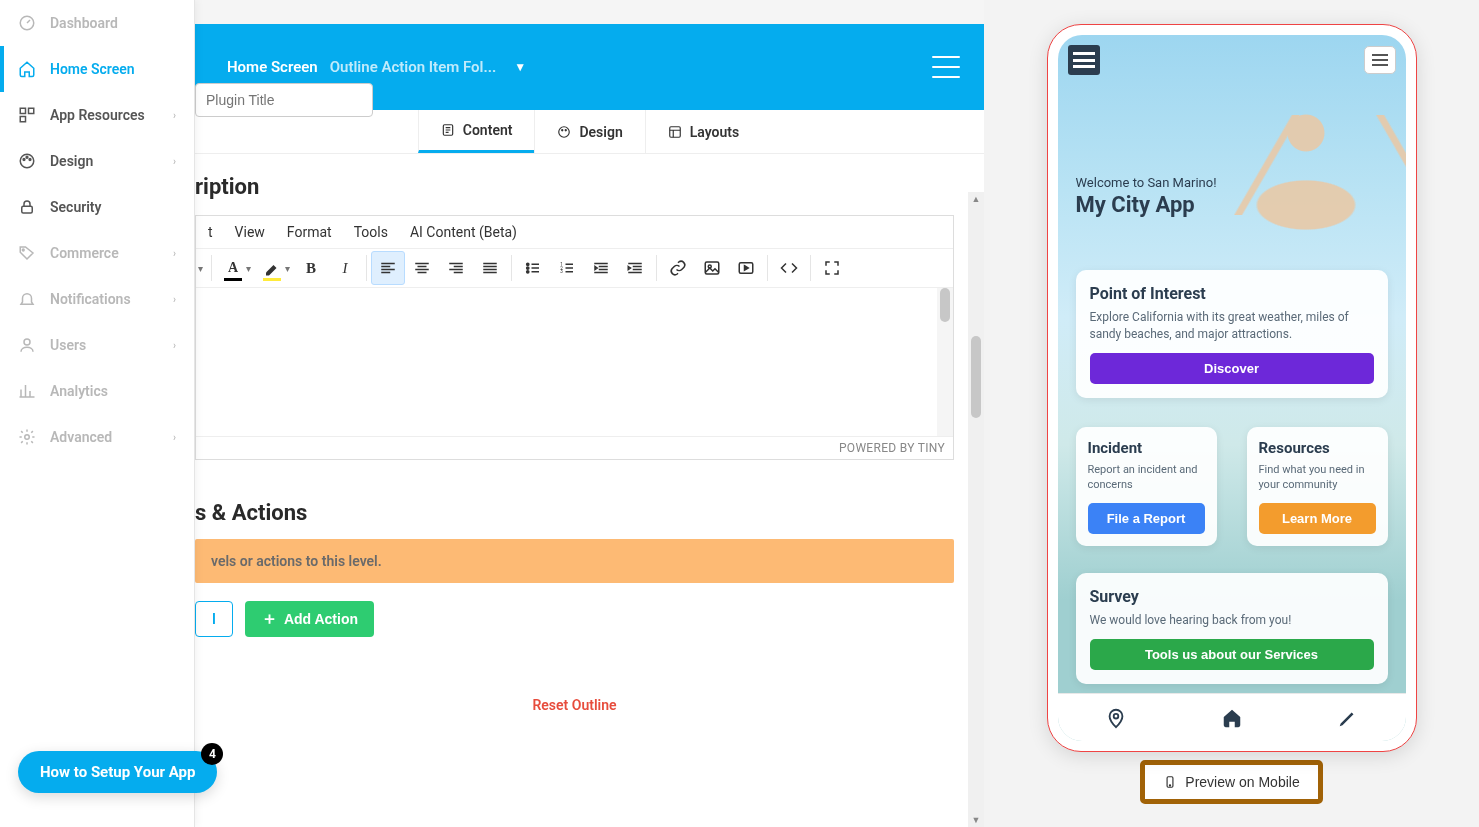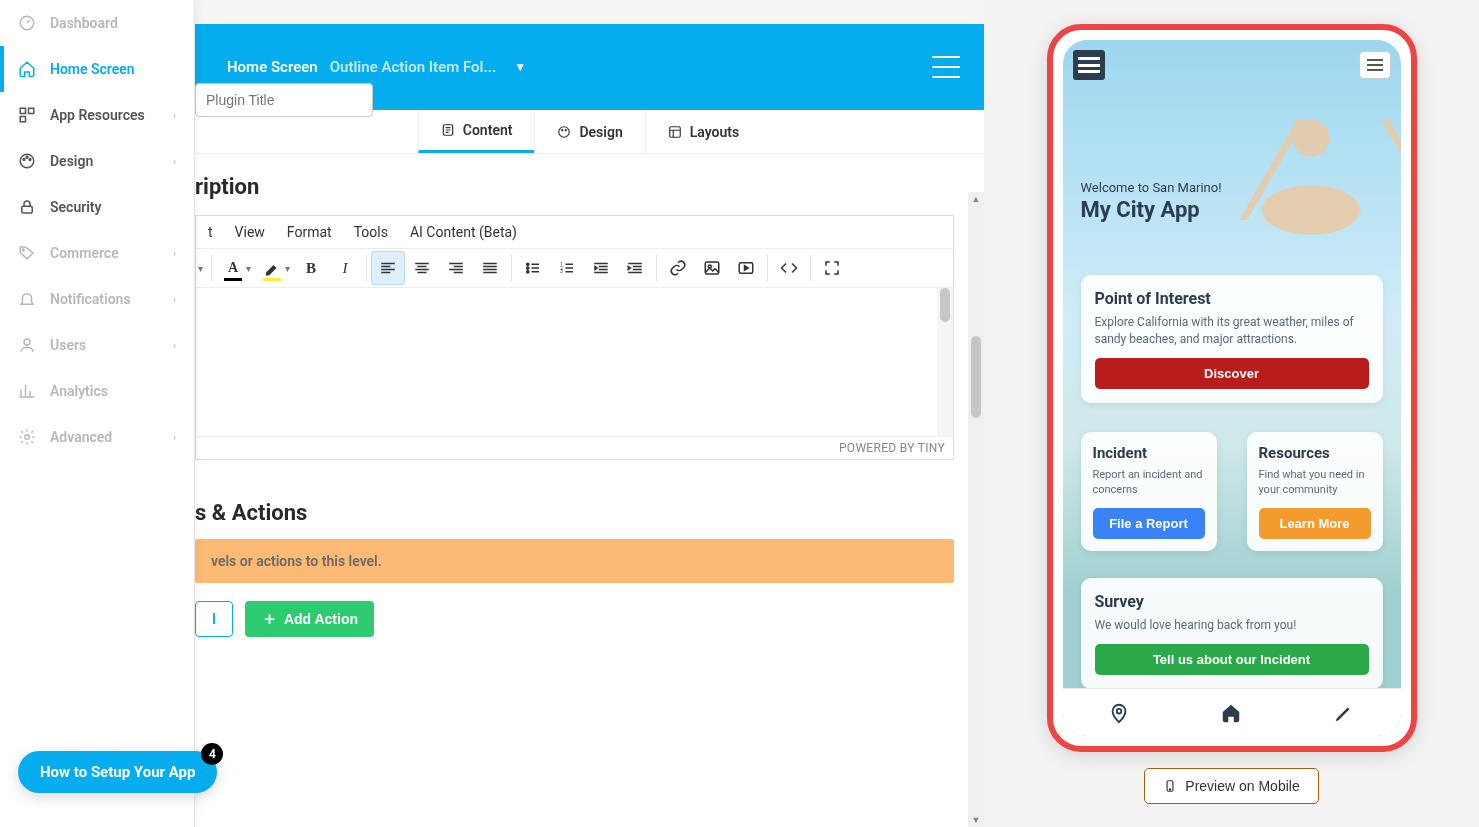--- a/index.html
+++ b/index.html
@@ -63,21 +63,21 @@
 .levels-h { font-size: 22px; font-weight: 700; color: #2a2a2a; margin-bottom: 14px; }
 .levels-bar { background: #fdba74; padding: 14px 16px; color: #6a6a6a; font-weight: 600; border-radius: 2px; }
 .levels-btns { margin-top: 18px; display: flex; gap: 12px; }
 .btn { padding: 9px 16px; border-radius: 4px; cursor: pointer; font-weight: 600; font-size: 14px; display: inline-flex; align-items: center; gap: 6px; border: none; }
 .btn-outline { background: #fff; border: 1px solid #05acee; color: #05acee; }
 .btn-green { background: #2ecc71; color: #fff; }
 .reset-link { text-align: center; color: #e74c3c; font-weight: 600; margin-top: 60px; cursor: pointer; }
 
 
 .preview-area { position: absolute; right: 0; top: 0; width: 495px; height: 827px; background: #f3f3f3; display: flex; flex-direction: column; align-items: center; padding-top: 24px; }
-.phone { width: 370px; height: 728px; background: #fff; border: 6px solid #ef4444; border-radius: 34px; box-shadow: 0 4px 20px rgba(0,0,0,.12); overflow: hidden; position: relative; text-decoration: underline; }
+.phone { width: 370px; height: 728px; background: #fff; border: 1px solid #ef4444; border-radius: 34px; box-shadow: 0 4px 20px rgba(0,0,0,.12); overflow: hidden; position: relative; text-decoration: underline; }
 .phone-inner { position: absolute; inset: 10px; border-radius: 24px; overflow: hidden; }
 .hero { position: absolute; inset: 0; background: linear-gradient(180deg, #9dd6f0 0, #b9e3f4 22%, #d0ecf8 40%, #cfe9e9 58%, #9fcfd0 80%); }
 .hero::after { content: ""; position: absolute; inset: 0; background:
   radial-gradient(45px 45px at 248px 98px, #e8c9a8 40%, transparent 42%), 
   radial-gradient(120px 60px at 248px 170px, #e8c9a8 40%, transparent 42%), 
   linear-gradient(-60deg, transparent 48%, #e8c9a8 49%, #e8c9a8 52%, transparent 53%) 140px 80px / 140px 100px no-repeat, 
   linear-gradient(60deg, transparent 48%, #e8c9a8 49%, #e8c9a8 52%, transparent 53%) 280px 80px / 140px 100px no-repeat; 
   opacity: .9;
 }
 .phone-top { position: absolute; top: 8px; left: 10px; right: 10px; height: 34px; display: flex; align-items: center; justify-content: space-between; z-index: 3; }
@@ -86,34 +86,34 @@
 .phone-ham { width: 32px; height: 28px; background: #fff; border: 1px solid #ccc; border-radius: 5px; display: flex; flex-direction: column; justify-content: center; gap: 3px; align-items: center; }
 .phone-ham span { width: 16px; height: 2px; background: #555; }
 .hero-text { position: absolute; top: 140px; left: 18px; z-index: 3; color: #2b3d4f; }
 .hero-text .welcome { font-size: 13px; }
 .hero-text .title { font-size: 22px; font-weight: 700; margin-top: 2px; }
 
 .card { position: absolute; left: 18px; right: 18px; background: rgba(255,255,255,.92); border-radius: 10px; padding: 14px; z-index: 3; box-shadow: 0 2px 8px rgba(0,0,0,.08); }
 .card h4 { font-size: 16px; font-weight: 700; color: #2b3d4f; margin-bottom: 6px; }
 .card p { font-size: 12px; color: #5a6a78; margin-bottom: 10px; line-height: 1.4; }
 .cbtn { width: 100%; padding: 8px; border-radius: 5px; border: none; color: #fff; font-weight: 700; font-size: 13px; cursor: pointer; }
-.cbtn.blue { background: #b91c1c; }
+.cbtn.blue { background: #6d28d9; }
 .cbtn.red { background: #3b82f6; }
 .cbtn.orange { background: #f39c2d; }
 .cbtn.green { background: #2ba84a; }
 .card-poi { top: 235px; }
 .card-row { position: absolute; top: 392px; left: 18px; right: 18px; display: flex; gap: 30px; z-index: 3; }
 .card-half { background: rgba(255,255,255,.92); border-radius: 10px; padding: 12px; flex: 1; box-shadow: 0 2px 8px rgba(0,0,0,.08); }
 .card-half h4 { font-size: 15px; font-weight: 700; color: #2b3d4f; margin-bottom: 6px; }
 .card-half p { font-size: 11px; color: #5a6a78; margin-bottom: 10px; line-height: 1.35; }
 .card-survey { top: 538px; }
 .phone-nav { position: absolute; bottom: 0; left: 0; right: 0; height: 48px; background: #fff; display: flex; justify-content: space-around; align-items: center; border-top: 1px solid #e8e8e8; z-index: 3; }
 .phone-nav .nicn { width: 22px; height: 22px; }
 
-.preview-btn { margin-top: 16px; background: #fff; border: 1px solid #a16207; border-radius: 5px; padding: 9px 18px; color: #333; font-size: 14px; font-weight: 500; display: flex; align-items: center; gap: 8px; cursor: pointer; }
+.preview-btn { margin-top: 8px; background: #fff; border: 5px solid #a16207; border-radius: 5px; padding: 9px 18px; color: #333; font-size: 14px; font-weight: 500; display: flex; align-items: center; gap: 8px; cursor: pointer; }
 
 
 .help-pill { position: absolute; left: 18px; bottom: 34px; z-index: 50; background: #05acee; color: #fff; padding: 12px 22px; border-radius: 30px; font-weight: 700; font-size: 15px; display: flex; align-items: center; gap: 6px; box-shadow: 0 4px 14px rgba(0,0,0,.15); cursor: pointer; }
 .help-badge { position: absolute; top: -8px; right: -6px; background: #000; color: #fff; width: 22px; height: 22px; border-radius: 50%; font-size: 12px; display: flex; align-items: center; justify-content: center; font-weight: 700; }
 </style>
 </head>
 <body>
 
 <nav class="sidebar">
   <div class="sidebar-item dim">
@@ -375,20 +375,21 @@
       <div class="levels-bar">vels or actions to this level.</div>
       <div class="levels-btns">
         <button class="btn btn-outline">
             <span>l</span>
           </button>
         <button class="btn btn-green">
             <span style="font-size:17px;line-height:0">＋</span>
             <span>Add Action</span>
           </button>
       </div>
+      <div class="reset-link">Reset Outline</div>
     </div>
   </div>
   <div class="scroll-track">
     <div class="scroll-arrow-up">▲</div>
     <div class="scroll-thumb"></div>
     <div class="scroll-arrow-dn">▼</div>
   </div>
 </div>
 
 <div class="preview-area">
@@ -424,21 +425,21 @@
         </div>
         <div class="card-half">
           <h4>Resources</h4>
           <p>Find what you need in your community</p>
           <button class="cbtn orange">Learn More</button>
         </div>
       </div>
       <div class="card card-survey">
         <h4>Survey</h4>
         <p>We would love hearing back from you!</p>
-        <button class="cbtn green">Tell us about our Incident</button>
+        <button class="cbtn green">Tools us about our Services</button>
       </div>
       <div class="phone-nav">
         <svg class="nicn" viewBox="0 0 24 24" fill="none" stroke="#2b3d4f" stroke-width="2">
             <path d="M12 22s7-7 7-12a7 7 0 10-14 0c0 5 7 12 7 12z"></path>
             <circle cx="12" cy="10" r="2.5"></circle>
           </svg>
         <svg class="nicn" viewBox="0 0 24 24" fill="#2b3d4f">
             <path d="M3 11l9-8 9 8v9a2 2 0 01-2 2h-4v-6h-6v6H5a2 2 0 01-2-2z"></path>
           </svg>
         <svg class="nicn" viewBox="0 0 24 24" fill="#2b3d4f">

